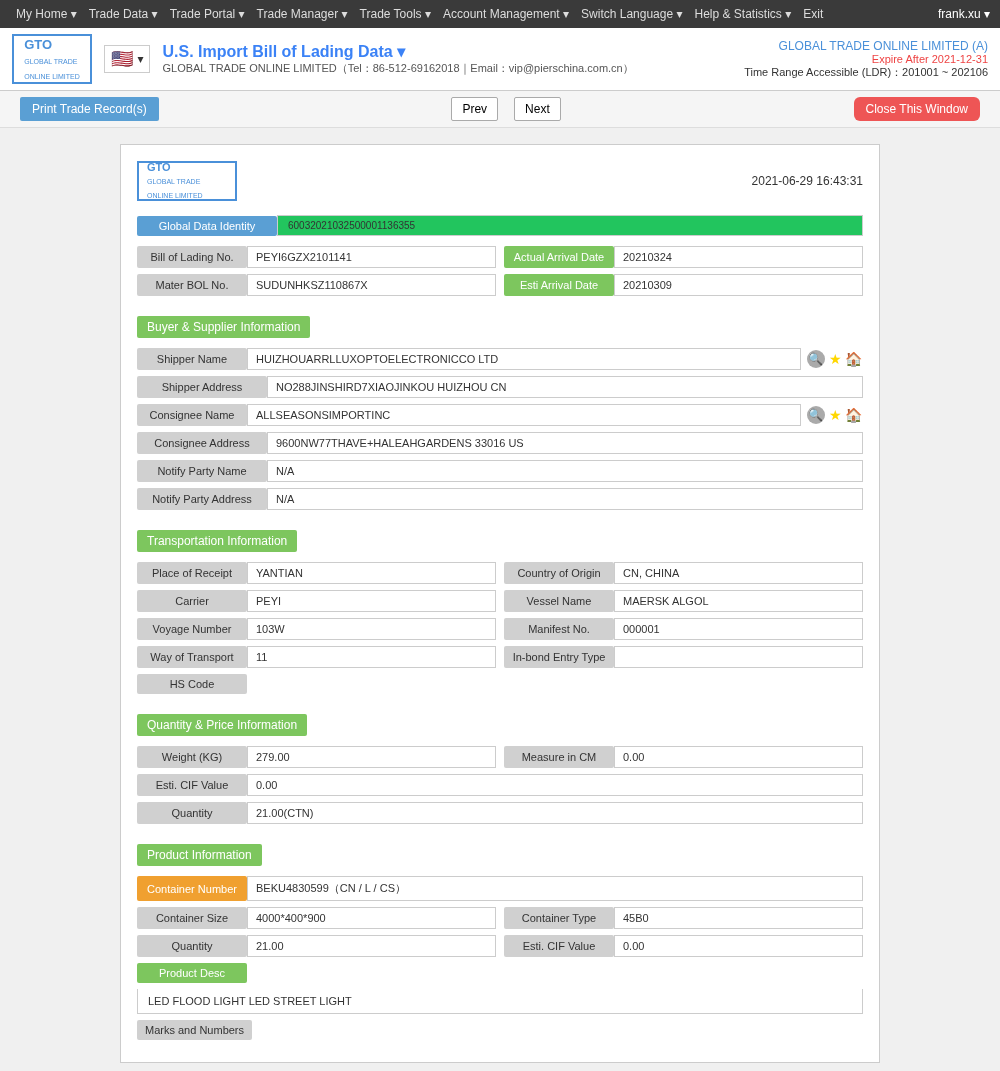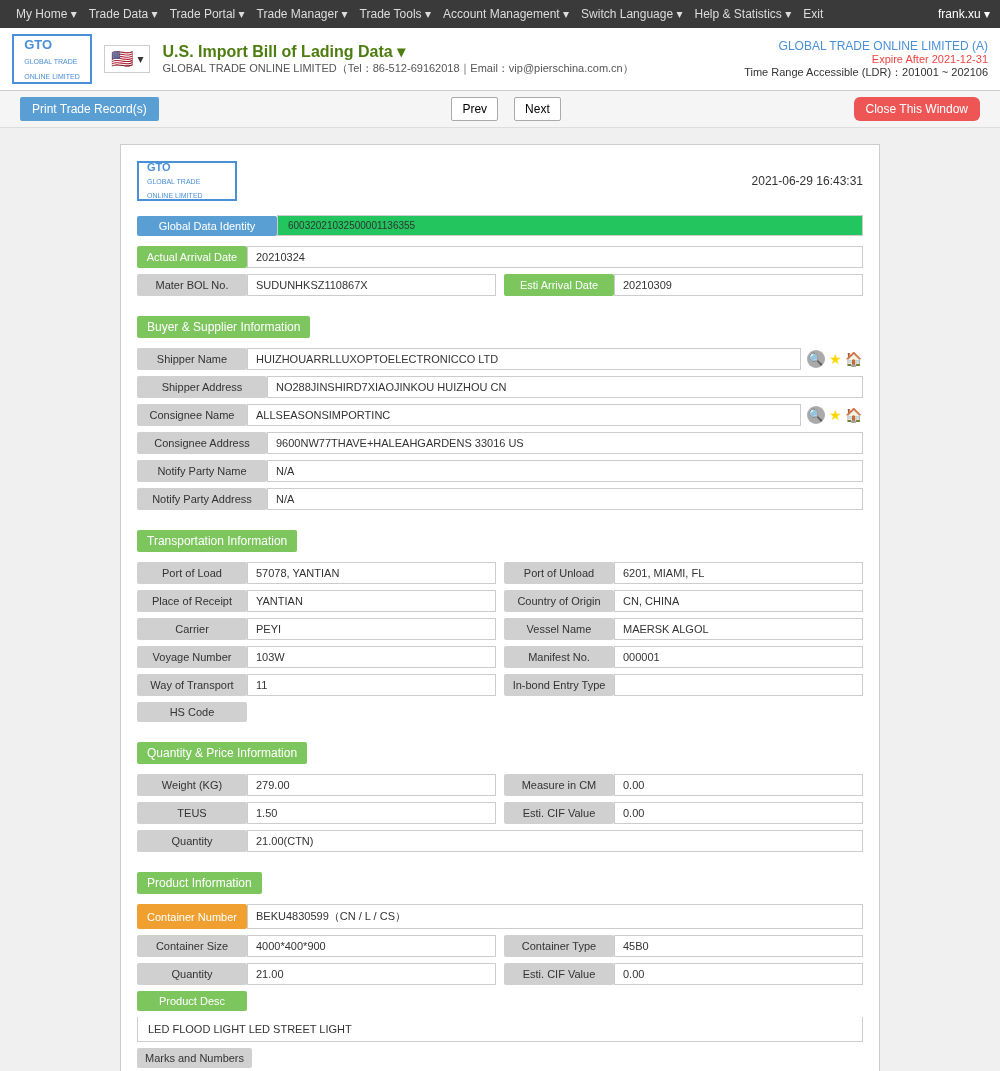--- a/index.html
+++ b/index.html
@@ -34,21 +34,21 @@
       display: flex; align-items: center; justify-content: center;
       border: 2px solid #4a90d9; padding: 4px 8px; width: 80px; height: 50px;
     }
     .logo-text { color: #4a90d9; font-weight: bold; font-size: 13px; }
     .flag-area {
       display: flex; align-items: center; gap: 4px;
       border: 1px solid #ccc; padding: 2px 6px; cursor: pointer; background: #fff;
     }
     .flag { font-size: 18px; }
     .header-title-area {}
-    .header-title { font-size: 16px; font-weight: bold; color: #4d7c0f; }
+    .header-title { font-size: 16px; font-weight: bold; color: #3b82f6; }
     .header-subtitle { font-size: 11px; color: #555; }
     .header-right { text-align: right; font-size: 11px; }
     .header-right-company { color: #4a90d9; font-size: 12px; }
     .header-right-expire { color: #e44; }
     .header-right-range { color: #333; }
 
     
     .toolbar {
       display: flex; align-items: center; justify-content: space-between;
       padding: 6px 20px; background: #f5f5f5; border-bottom: 1px solid #ddd;
@@ -227,20 +227,24 @@
 
     
     <div class="identity-row">
       <div class="identity-label">Global Data Identity</div>
       <div class="identity-value">60032021032500001136355</div>
     </div>
 
     
     <div class="field-row">
       <div class="field-group">
+        <div class="field-label">Bill of Lading No.</div>
+        <div class="field-value">PEYI6GZX2101141</div>
+      </div>
+      <div class="field-group">
         <div class="field-label green">Actual Arrival Date</div>
         <div class="field-value">20210324</div>
       </div>
     </div>
 
     
     <div class="field-row">
       <div class="field-group">
         <div class="field-label">Mater BOL No.</div>
         <div class="field-value">SUDUNHKSZ110867X</div>
@@ -301,30 +305,20 @@
     
     <div class="full-field-row">
       <div class="field-label">Notify Party Address</div>
       <div class="field-value">N/A</div>
     </div>
 
     
     <div class="section-header">Transportation Information</div>
 
     
-    <div class="field-row">
-      <div class="field-group">
-        <div class="field-label">Port of Load</div>
-        <div class="field-value">57078, YANTIAN</div>
-      </div>
-      <div class="field-group">
-        <div class="field-label">Port of Unload</div>
-        <div class="field-value">6201, MIAMI, FL</div>
-      </div>
-    </div>
 
     
     <div class="field-row">
       <div class="field-group">
         <div class="field-label">Place of Receipt</div>
         <div class="field-value">YANTIAN</div>
       </div>
       <div class="field-group">
         <div class="field-label">Country of Origin</div>
         <div class="field-value">CN, CHINA</div>
@@ -382,24 +376,20 @@
         <div class="field-value">279.00</div>
       </div>
       <div class="field-group">
         <div class="field-label">Measure in CM</div>
         <div class="field-value">0.00</div>
       </div>
     </div>
 
     
     <div class="field-row">
-      <div class="field-group">
-        <div class="field-label">TEUS</div>
-        <div class="field-value">1.50</div>
-      </div>
       <div class="field-group">
         <div class="field-label">Esti. CIF Value</div>
         <div class="field-value">0.00</div>
       </div>
     </div>
 
     
     <div class="single-field-row">
       <div class="field-label">Quantity</div>
       <div class="field-value">21.00(CTN)</div>

